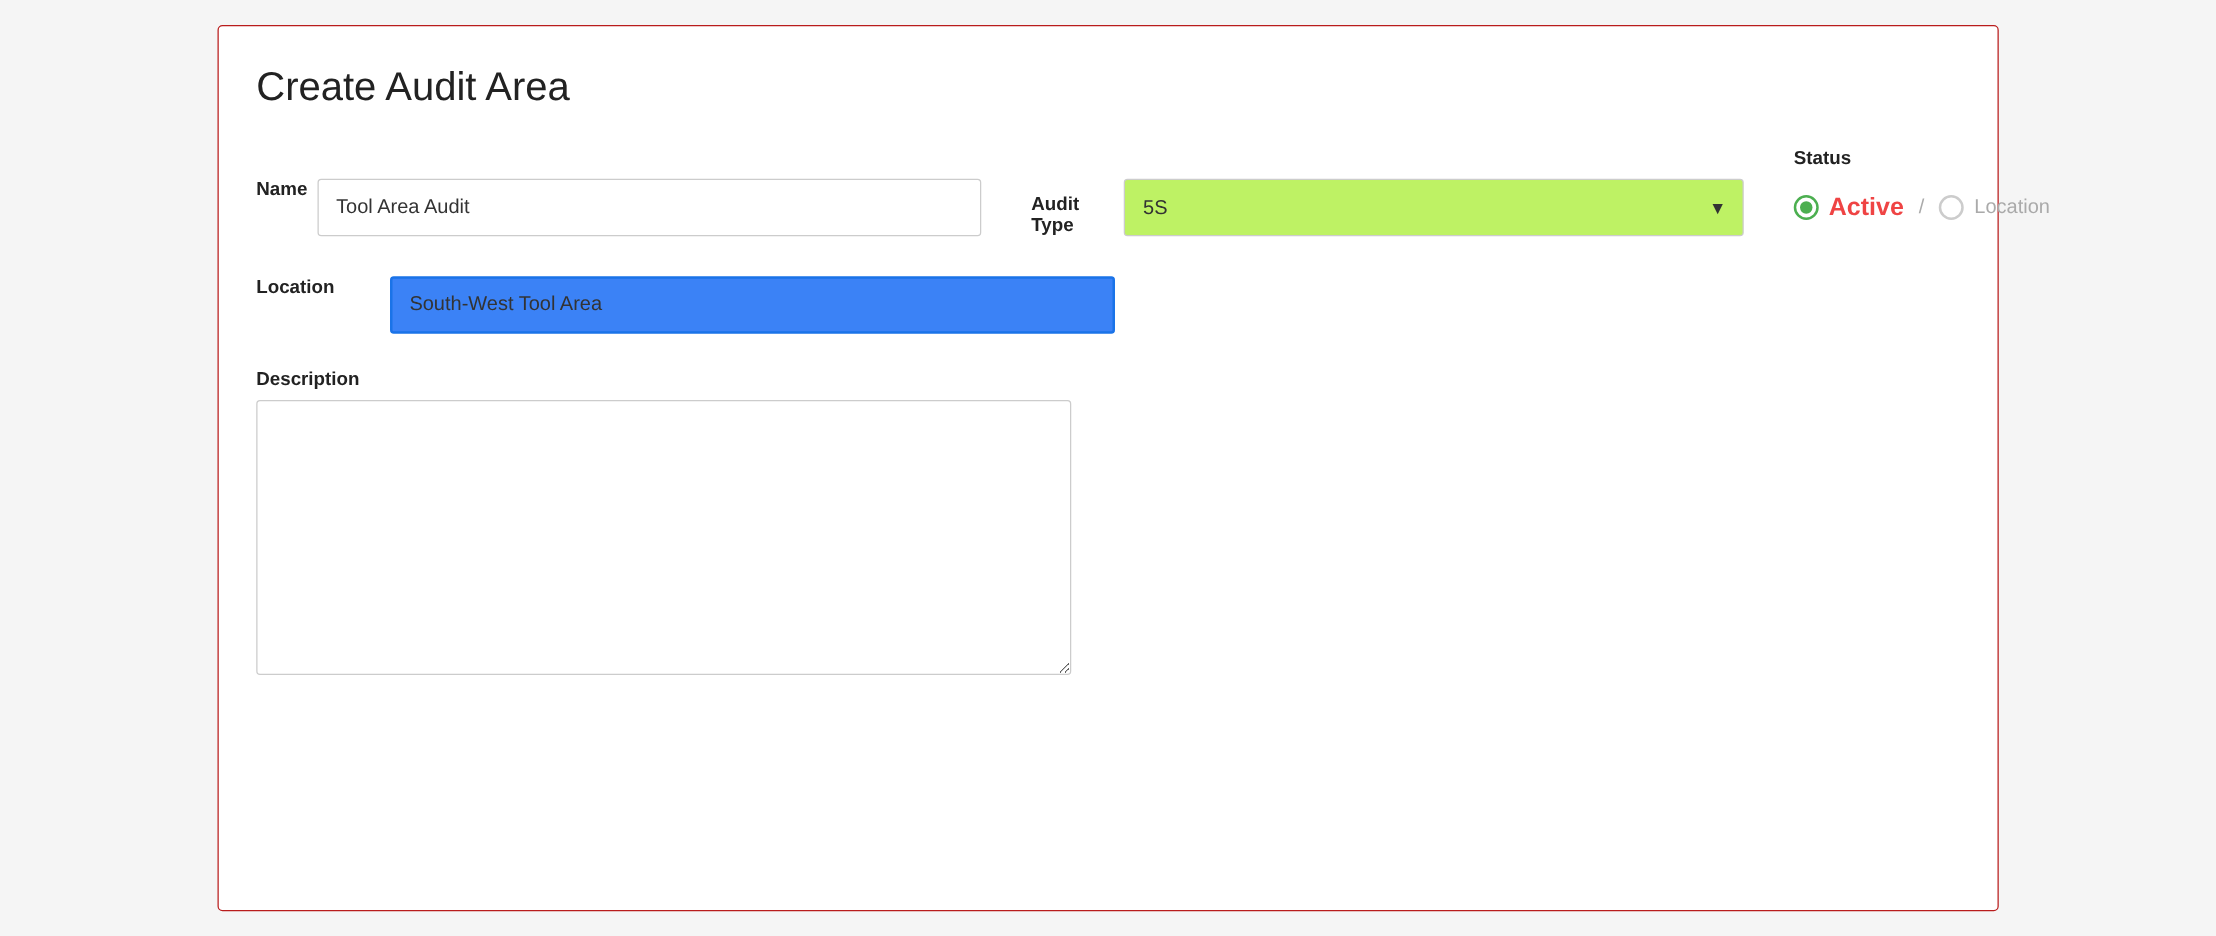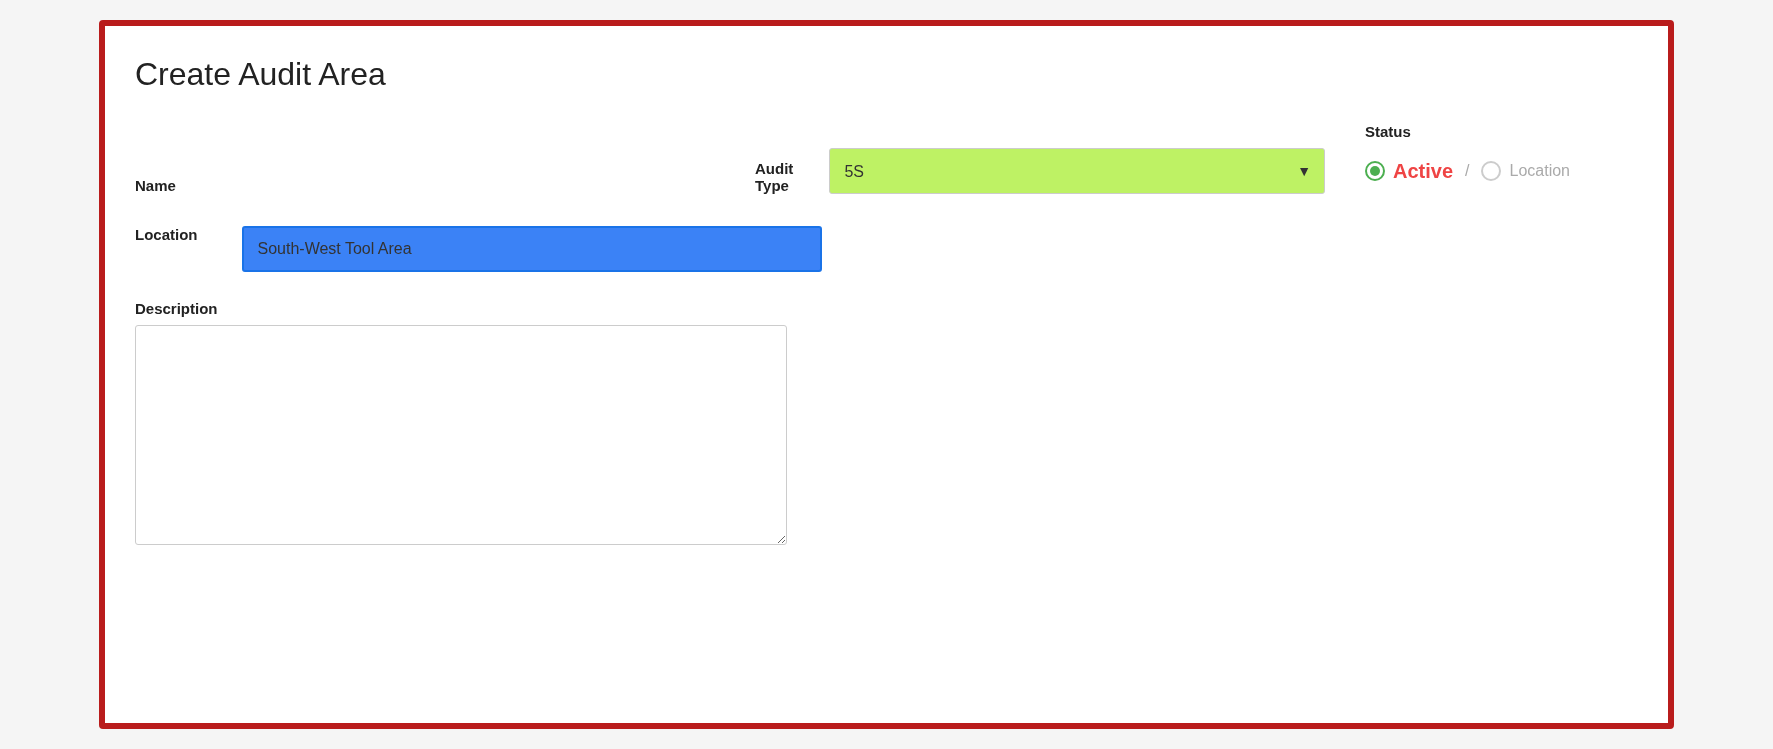--- a/index.html
+++ b/index.html
@@ -13,23 +13,23 @@
       background: #f5f5f5;
       display: flex;
       align-items: flex-start;
       justify-content: center;
       min-height: 100vh;
       padding: 20px;
     }
 
     .page-container {
       background: #ffffff;
-      border: 6px solid #b91c1c;
+      border: 1px solid #b91c1c;
       border-radius: 4px;
-      width: 1575px;
+      width: 1425px;
       min-height: 709px;
       padding: 30px 30px 40px 30px;
     }
 
     .page-title {
       font-size: 32px;
       font-weight: 400;
       color: #222222;
       margin-bottom: 30px;
     }
@@ -209,20 +209,21 @@
 <body>
 
 <div class="page-container">
 
   <h1 class="page-title">Create Audit Area</h1>
 
   <div class="form-row-top">
 
     <div class="form-group form-group-name">
       <label class="field-label">Name</label>
+      <input type="text" class="text-input" value="Tool Area Audit" style="">
     </div>
 
     <div class="form-group form-group-audit-type">
       <label class="field-label">Audit Type</label>
       <div class="select-wrapper">
         <select class="select-input">
           <option value="5S">5S</option>
           <option value="6S">6S</option>
           <option value="Safety">Safety</option>
           <option value="Quality">Quality</option>

